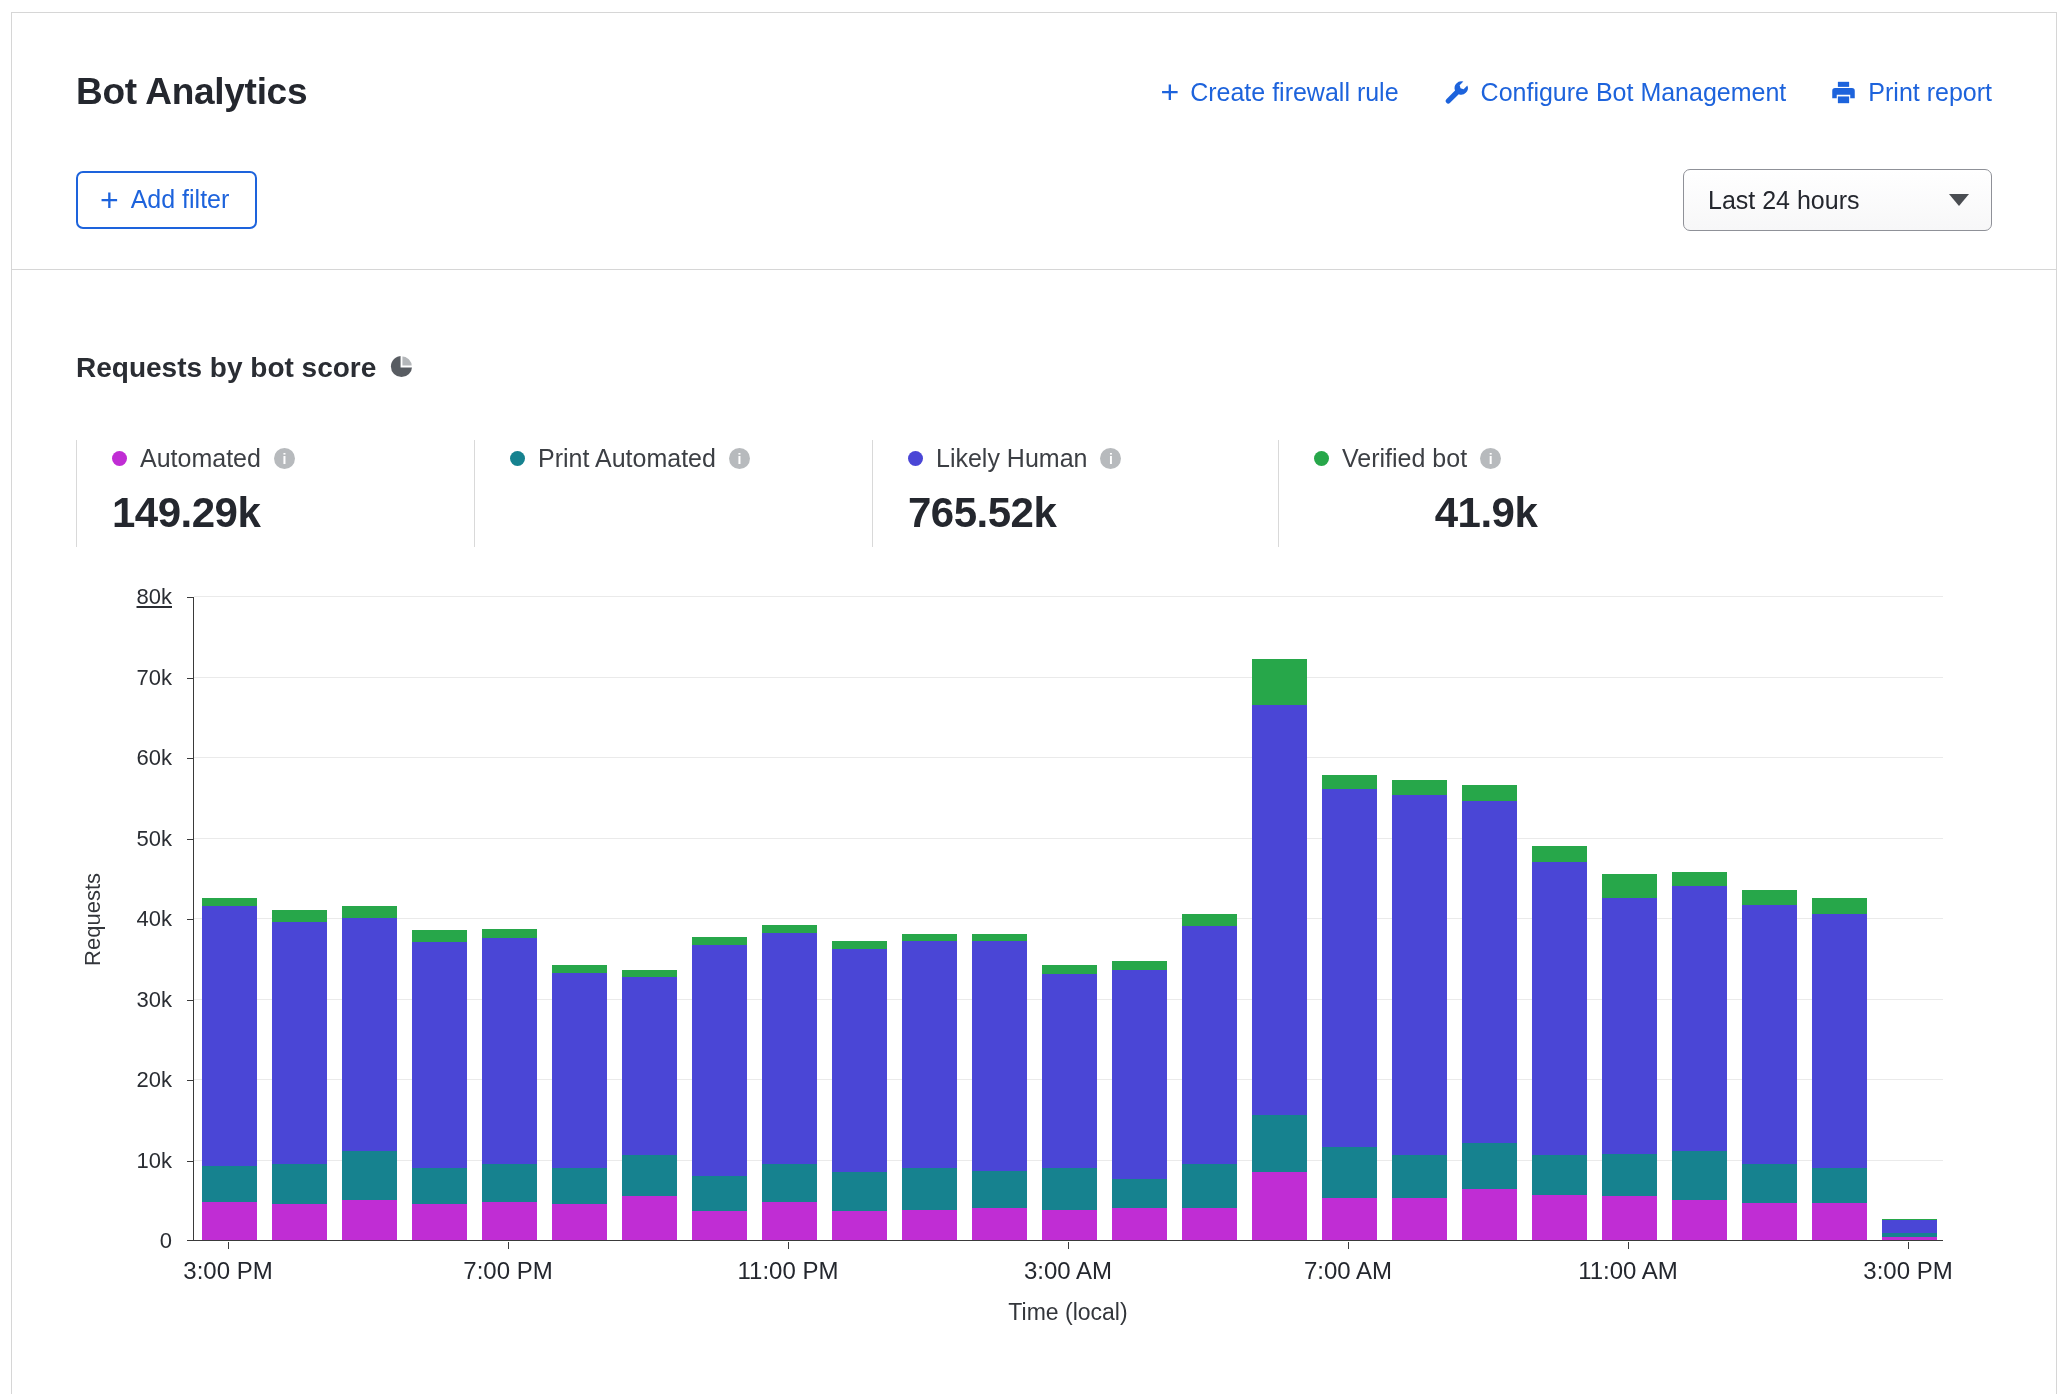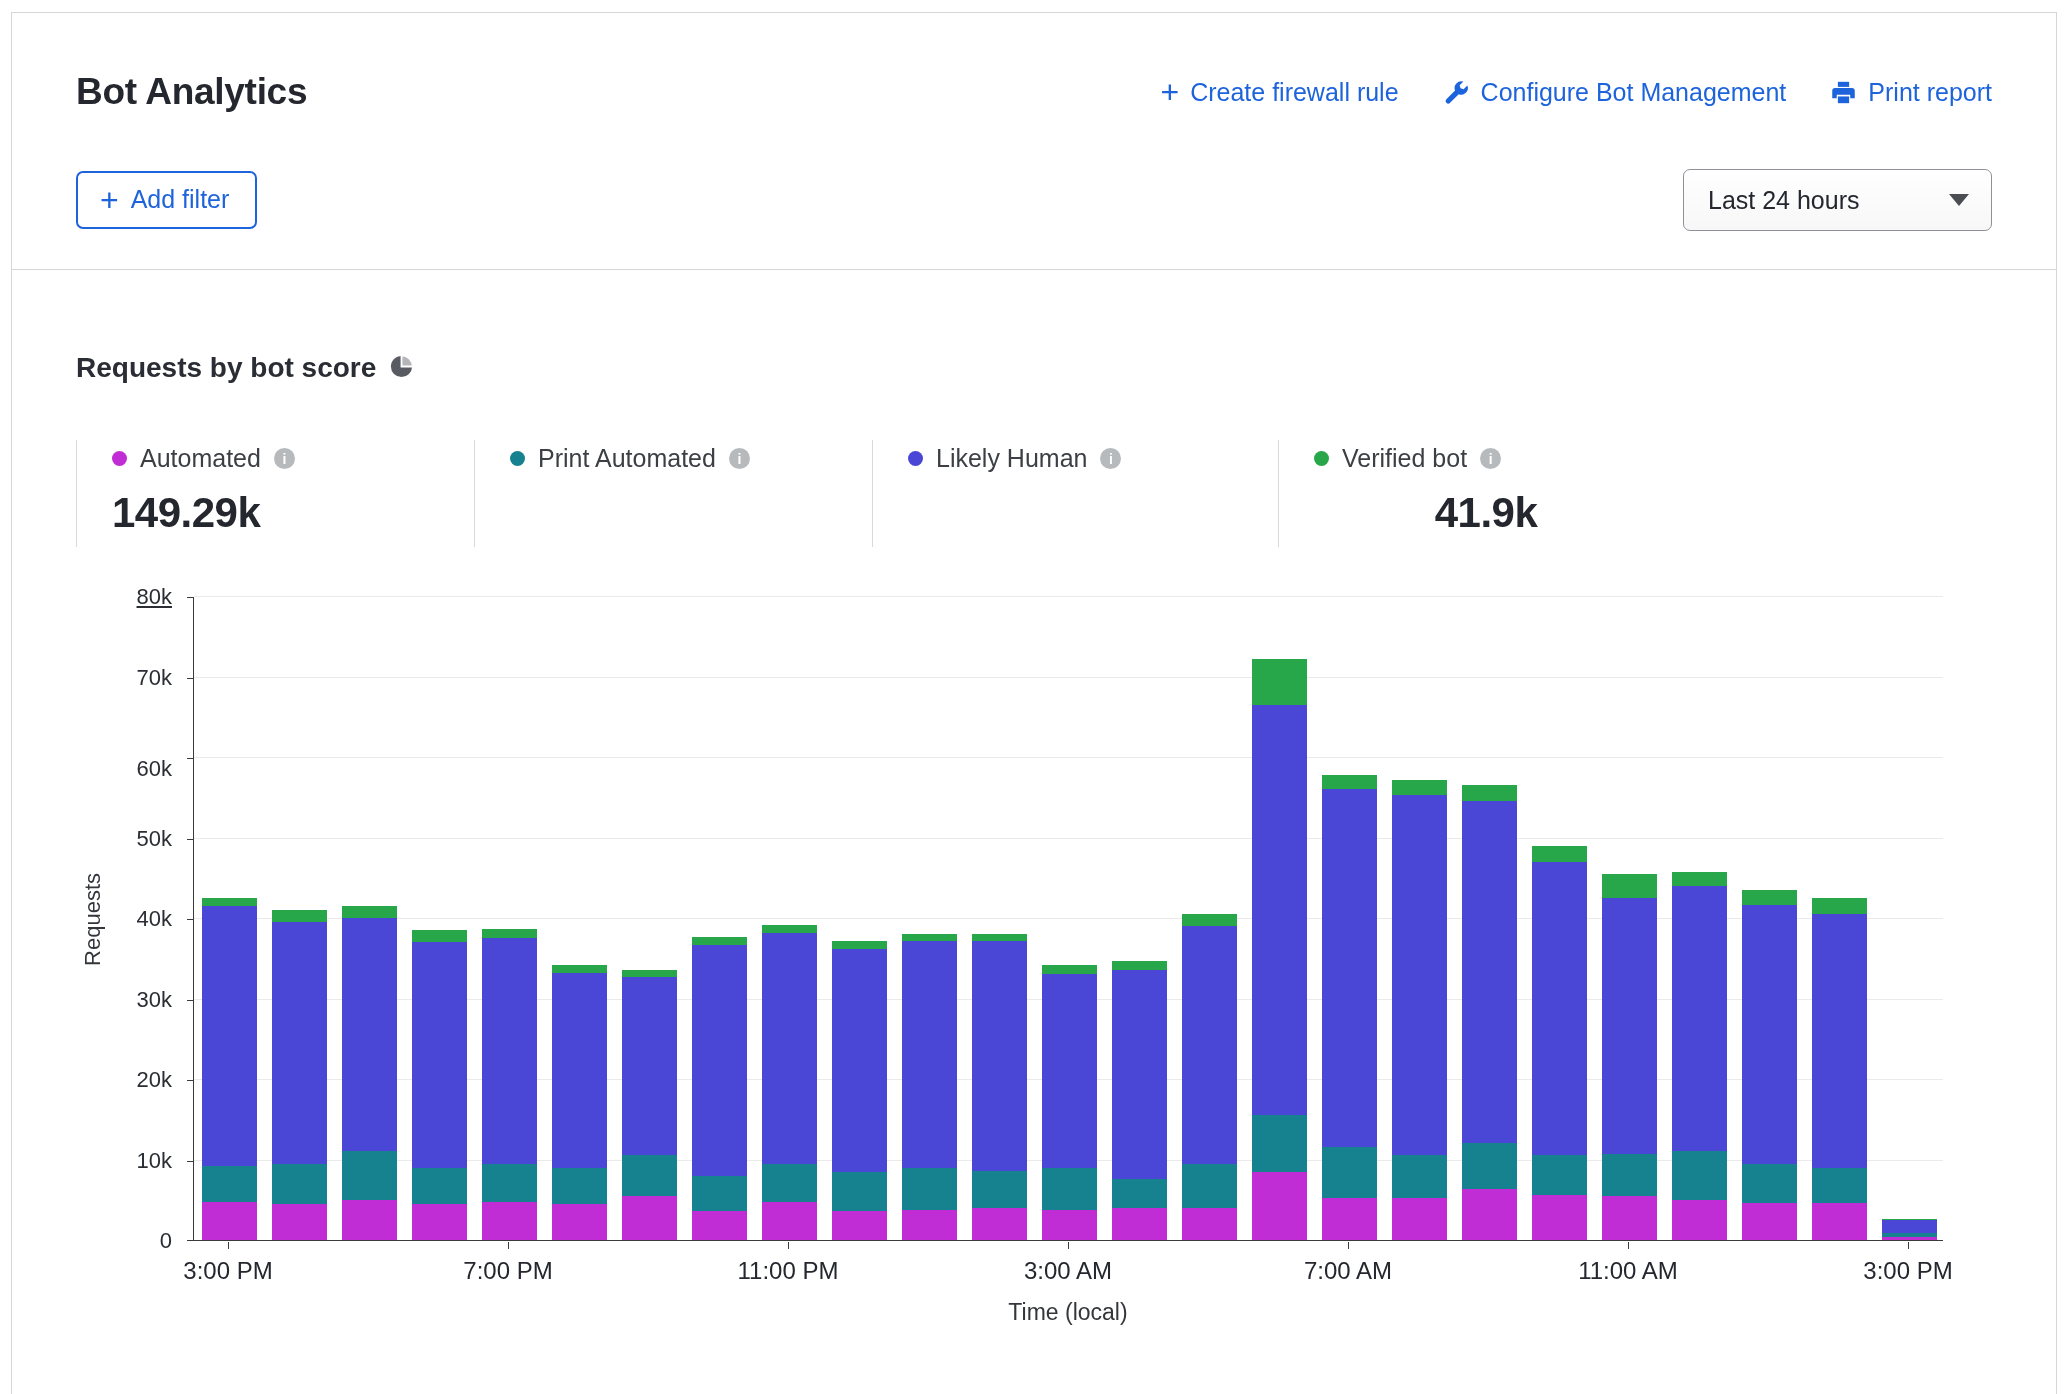--- a/index.html
+++ b/index.html
@@ -126,20 +126,21 @@
           <span>Print Automated</span>
           <span class="info-icon">i</span>
         </div>
       </div>
       <div class="stat-col bordered" style="width:406px;">
         <div class="stat-label-row">
           <span class="dot" style="background: rgb(74, 70, 214);"></span>
           <span>Likely Human</span>
           <span class="info-icon">i</span>
         </div>
+        <div class="stat-value">765.52k</div>
       </div>
       <div class="stat-col bordered" style="width:380px;text-align:center;">
         <div class="stat-label-row">
           <span class="dot" style="background: rgb(39, 167, 74);"></span>
           <span>Verified bot</span>
           <span class="info-icon">i</span>
         </div>
         <div class="stat-value">41.9k</div>
       </div>
     </div>
@@ -314,21 +315,21 @@
         <div class="ytick-label" style="top: 550.5px;">10k</div>
         <div class="ytick" style="top: 563.5px;"></div>
         <div class="ytick-label" style="top: 470px;">20k</div>
         <div class="ytick" style="top: 483px;"></div>
         <div class="ytick-label" style="top: 389.5px;">30k</div>
         <div class="ytick" style="top: 402.5px;"></div>
         <div class="ytick-label" style="top: 309px;">40k</div>
         <div class="ytick" style="top: 322px;"></div>
         <div class="ytick-label" style="top: 228.5px;">50k</div>
         <div class="ytick" style="top: 241.5px;"></div>
-        <div class="ytick-label" style="top: 159px;">60k</div>
+        <div class="ytick-label" style="top: 148px;">60k</div>
         <div class="ytick" style="top: 161px;"></div>
         <div class="ytick-label" style="top: 67.5px;">70k</div>
         <div class="ytick" style="top: 80.5px;"></div>
         <div class="ytick-label" style="top: -13px; text-decoration: underline;">80k</div>
         <div class="ytick" style="top: 0px;"></div>
         <div class="xtick" style="left: 152px;"></div>
         <div class="xtick-label" style="left: 72px;">3:00 PM</div>
         <div class="xtick" style="left: 432px;"></div>
         <div class="xtick-label" style="left: 352px;">7:00 PM</div>
         <div class="xtick" style="left: 712px;"></div>

